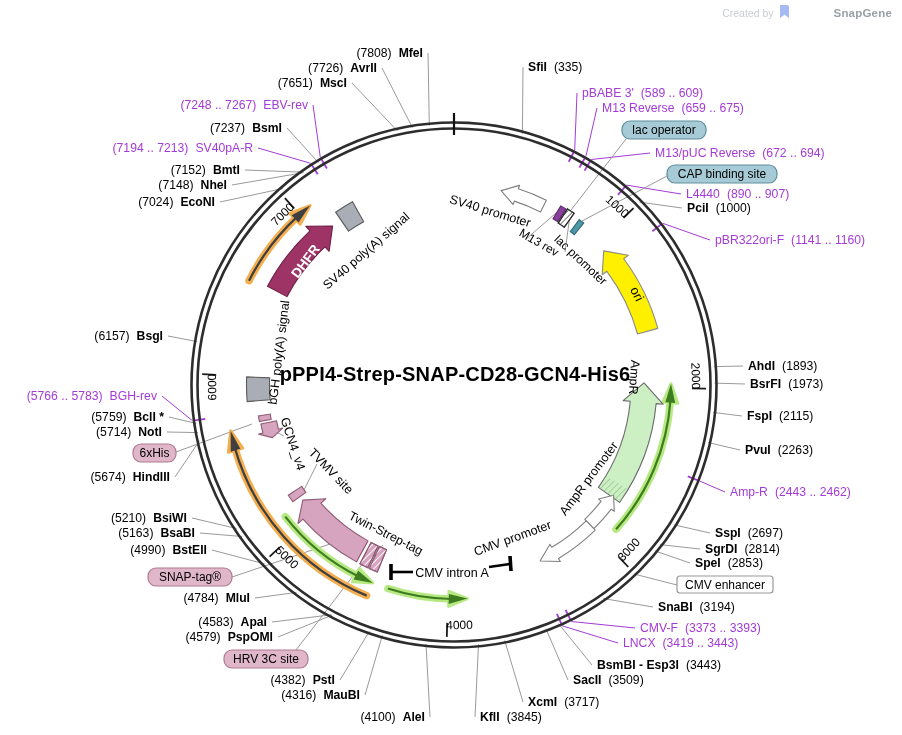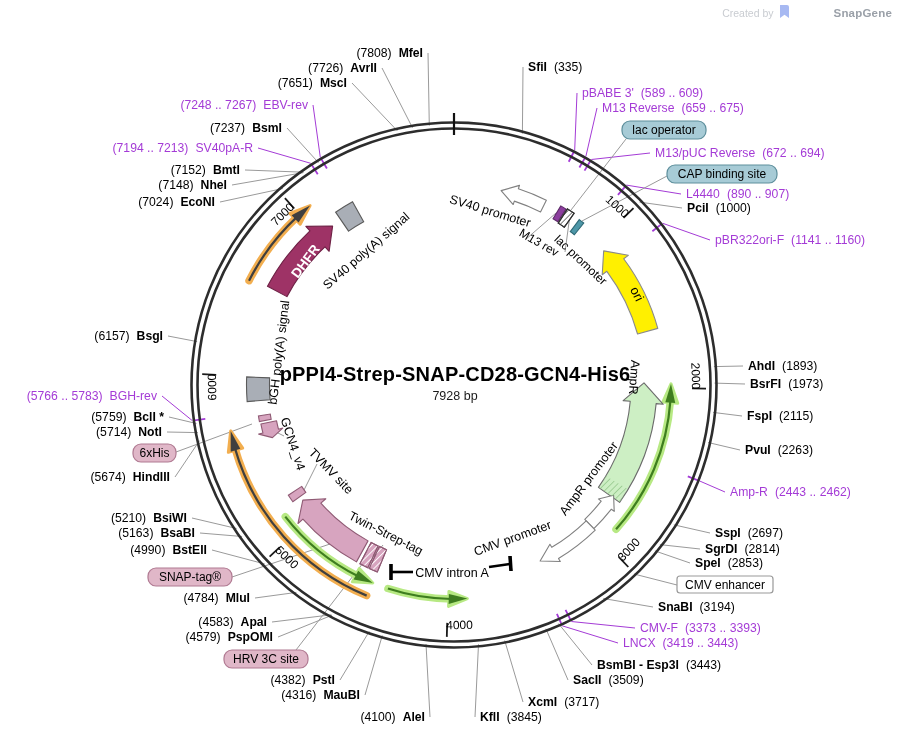--- a/index.html
+++ b/index.html
@@ -226,21 +226,20 @@
       <text x="687" y="212" font-size="12.2" text-anchor="start" fill="#000000"><tspan font-weight="bold">PciI</tspan><tspan dx="7">(1000)</tspan></text>
       <text x="686" y="198" font-size="12.2" text-anchor="start" fill="#A43BD6"><tspan>L4440</tspan><tspan dx="7">(890 .. 907)</tspan></text>
       <text x="655" y="157" font-size="12.2" text-anchor="start" fill="#A43BD6"><tspan>M13/pUC Reverse</tspan><tspan dx="7">(672 .. 694)</tspan></text>
       <text x="602" y="112" font-size="12.2" text-anchor="start" fill="#A43BD6"><tspan>M13 Reverse</tspan><tspan dx="7">(659 .. 675)</tspan></text>
       <text x="582" y="97" font-size="12.2" text-anchor="start" fill="#A43BD6"><tspan>pBABE 3'</tspan><tspan dx="7">(589 .. 609)</tspan></text>
       <text x="528" y="71" font-size="12.2" text-anchor="start" fill="#000000"><tspan font-weight="bold">SfiI</tspan><tspan dx="7">(335)</tspan></text>
     </svg>
 
   <div class="title-block">
     <div class="name">pPPI4-Strep-SNAP-CD28-GCN4-His6</div>
-    <div class="size">7928 bp</div>
   </div>
 
   <div class="watermark">
     <span class="created">Created by</span>
     <svg width="12" height="14" viewBox="0 0 12 14">
       <path d="M2 0 h7 a2 2 0 0 1 2 2 v11 l-4.5 -3.2 L2 13 z" fill="#A7B9F2"></path>
     </svg>
     <span class="brand">SnapGene</span>
   </div>
 </div>

